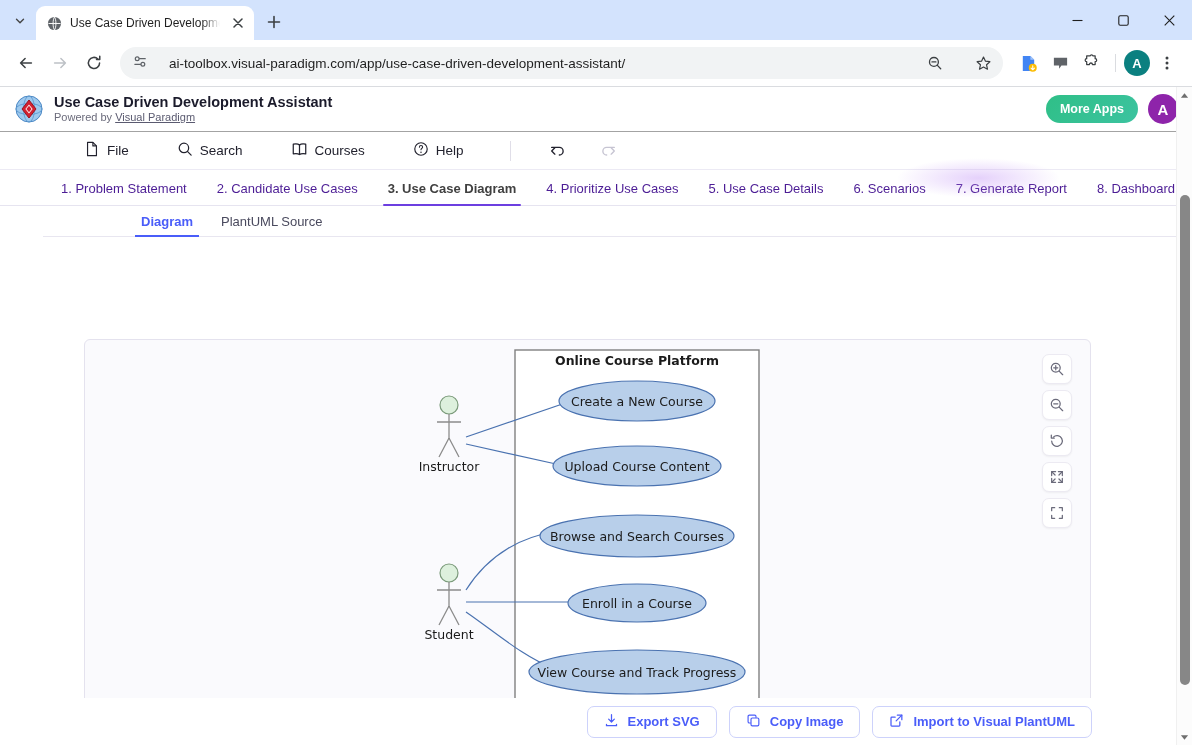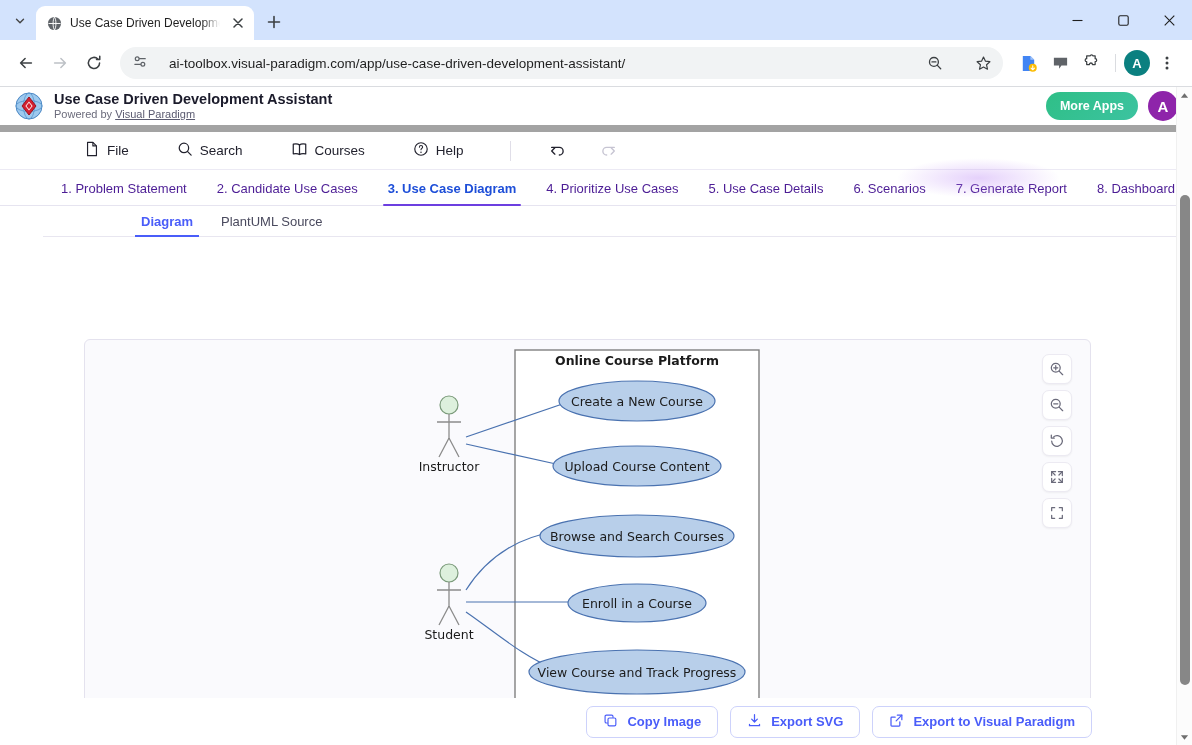--- a/index.html
+++ b/index.html
@@ -89,21 +89,21 @@
   }
 
   
   .page {
     position: relative; width: 1192px; height: 658px; background: #fff;
     overflow: hidden;
   }
 
   .app-header {
     height: 45px; display: flex; align-items: center; padding: 0 14px;
-    background: #fff; border-bottom: 7px solid #a3a3a3;
+    background: #fff; border-bottom: 1px solid #a3a3a3;
     gap: 10px;
   }
   .vp-logo { width: 30px; height: 30px; flex: 0 0 30px; }
   .app-titles { flex: 1; line-height: 1.15; }
   .app-title { font-size: 14.5px; font-weight: bold; color: #1b1b2b; }
   .app-sub { font-size: 11px; color: #6b6b7b; }
   .app-sub a { color: #5a5a70; }
   .more-apps {
     height: 28px; padding: 0 14px; border-radius: 14px; border: none;
     background: linear-gradient(135deg,#2fbf87,#3cc3a0);
@@ -135,21 +135,21 @@
 
   .steps-bar {
     height: 36px; display: flex; align-items: flex-end; padding-left: 46px;
     background: #fff; position: relative;
     border-bottom: 1px solid #e6e4f0;
   }
   .step-tab {
     font-size: 13px; color: #4c1d95; padding: 0 15px 9px 15px;
     cursor: pointer; white-space: nowrap; position: relative;
   }
-  .step-tab.active { color: #1d4ed8; font-weight: bold; }
+  .step-tab.active { color: #404040; font-weight: bold; }
   .step-tab.active::after {
     content: ""; position: absolute; left: 10px; right: 10px; bottom: -1px;
     height: 2.5px; background: #6c3fe0; border-radius: 2px;
   }
   .glow {
     position: absolute; left: 896px; top: -12px; width: 165px; height: 40px;
     background: radial-gradient(ellipse at center, rgba(190,140,245,.40), rgba(190,140,245,0) 70%);
     pointer-events: none;
   }
 
@@ -518,44 +518,44 @@
             <path d="M3 6.4V3h3.4M11.6 3H15v3.4M15 11.6V15h-3.4M6.4 15H3v-3.4" fill="none" stroke="#6b6b7b" stroke-width="1.4" stroke-linecap="round" stroke-linejoin="round"></path>
           </svg>
       </div>
     </div>
   </div>
 
   <div class="bottom-bar">
     <button class="action-btn">
       <span>
         <svg width="15" height="15" viewBox="0 0 18 18">
+            <path d="M9 2v8.6M5.6 7.4L9 10.8l3.4-3.4" fill="none" stroke="#4a5df9" stroke-width="1.5" stroke-linecap="round" stroke-linejoin="round"></path>
+            <path d="M3 13.6v1.6h12v-1.6" fill="none" stroke="#4a5df9" stroke-width="1.5" stroke-linecap="round"></path>
+          </svg>
+      </span>
+      <span>Export SVG</span>
+    </button>
+    <button class="action-btn">
+      <span>
+        <svg width="15" height="15" viewBox="0 0 18 18">
             <rect x="6" y="6" width="9.4" height="9.4" rx="1.6" fill="none" stroke="#4a5df9" stroke-width="1.4"></rect>
             <path d="M12 5.2V4.1a1.6 1.6 0 0 0-1.6-1.6H4.1A1.6 1.6 0 0 0 2.5 4.1v6.3c0 .9.7 1.6 1.6 1.6h1.1" fill="none" stroke="#4a5df9" stroke-width="1.4" stroke-linecap="round"></path>
           </svg>
       </span>
       <span>Copy Image</span>
-    </button>
-    <button class="action-btn">
-      <span>
-        <svg width="15" height="15" viewBox="0 0 18 18">
-            <path d="M9 2v8.6M5.6 7.4L9 10.8l3.4-3.4" fill="none" stroke="#4a5df9" stroke-width="1.5" stroke-linecap="round" stroke-linejoin="round"></path>
-            <path d="M3 13.6v1.6h12v-1.6" fill="none" stroke="#4a5df9" stroke-width="1.5" stroke-linecap="round"></path>
-          </svg>
-      </span>
-      <span>Export SVG</span>
     </button>
     <button class="action-btn">
       <span>
         <svg width="15" height="15" viewBox="0 0 18 18">
             <path d="M10 2.6h5.4V8" fill="none" stroke="#4a5df9" stroke-width="1.5" stroke-linecap="round" stroke-linejoin="round"></path>
             <path d="M15.4 2.6L8.6 9.4" stroke="#4a5df9" stroke-width="1.5" stroke-linecap="round"></path>
             <path d="M13 10.6v4a1 1 0 0 1-1 1H3.4a1 1 0 0 1-1-1V6a1 1 0 0 1 1-1h4" fill="none" stroke="#4a5df9" stroke-width="1.5" stroke-linecap="round" stroke-linejoin="round"></path>
           </svg>
       </span>
-      <span>Export to Visual Paradigm</span>
+      <span>Import to Visual PlantUML</span>
     </button>
   </div>
 
   <div class="page-scroll">
     <div class="ps-arrow">
       <svg width="9" height="7" viewBox="0 0 10 7">
           <path d="M5 1l4 5H1z" fill="#6e6e6e"></path>
         </svg>
     </div>
     <div class="ps-track-top"></div>

